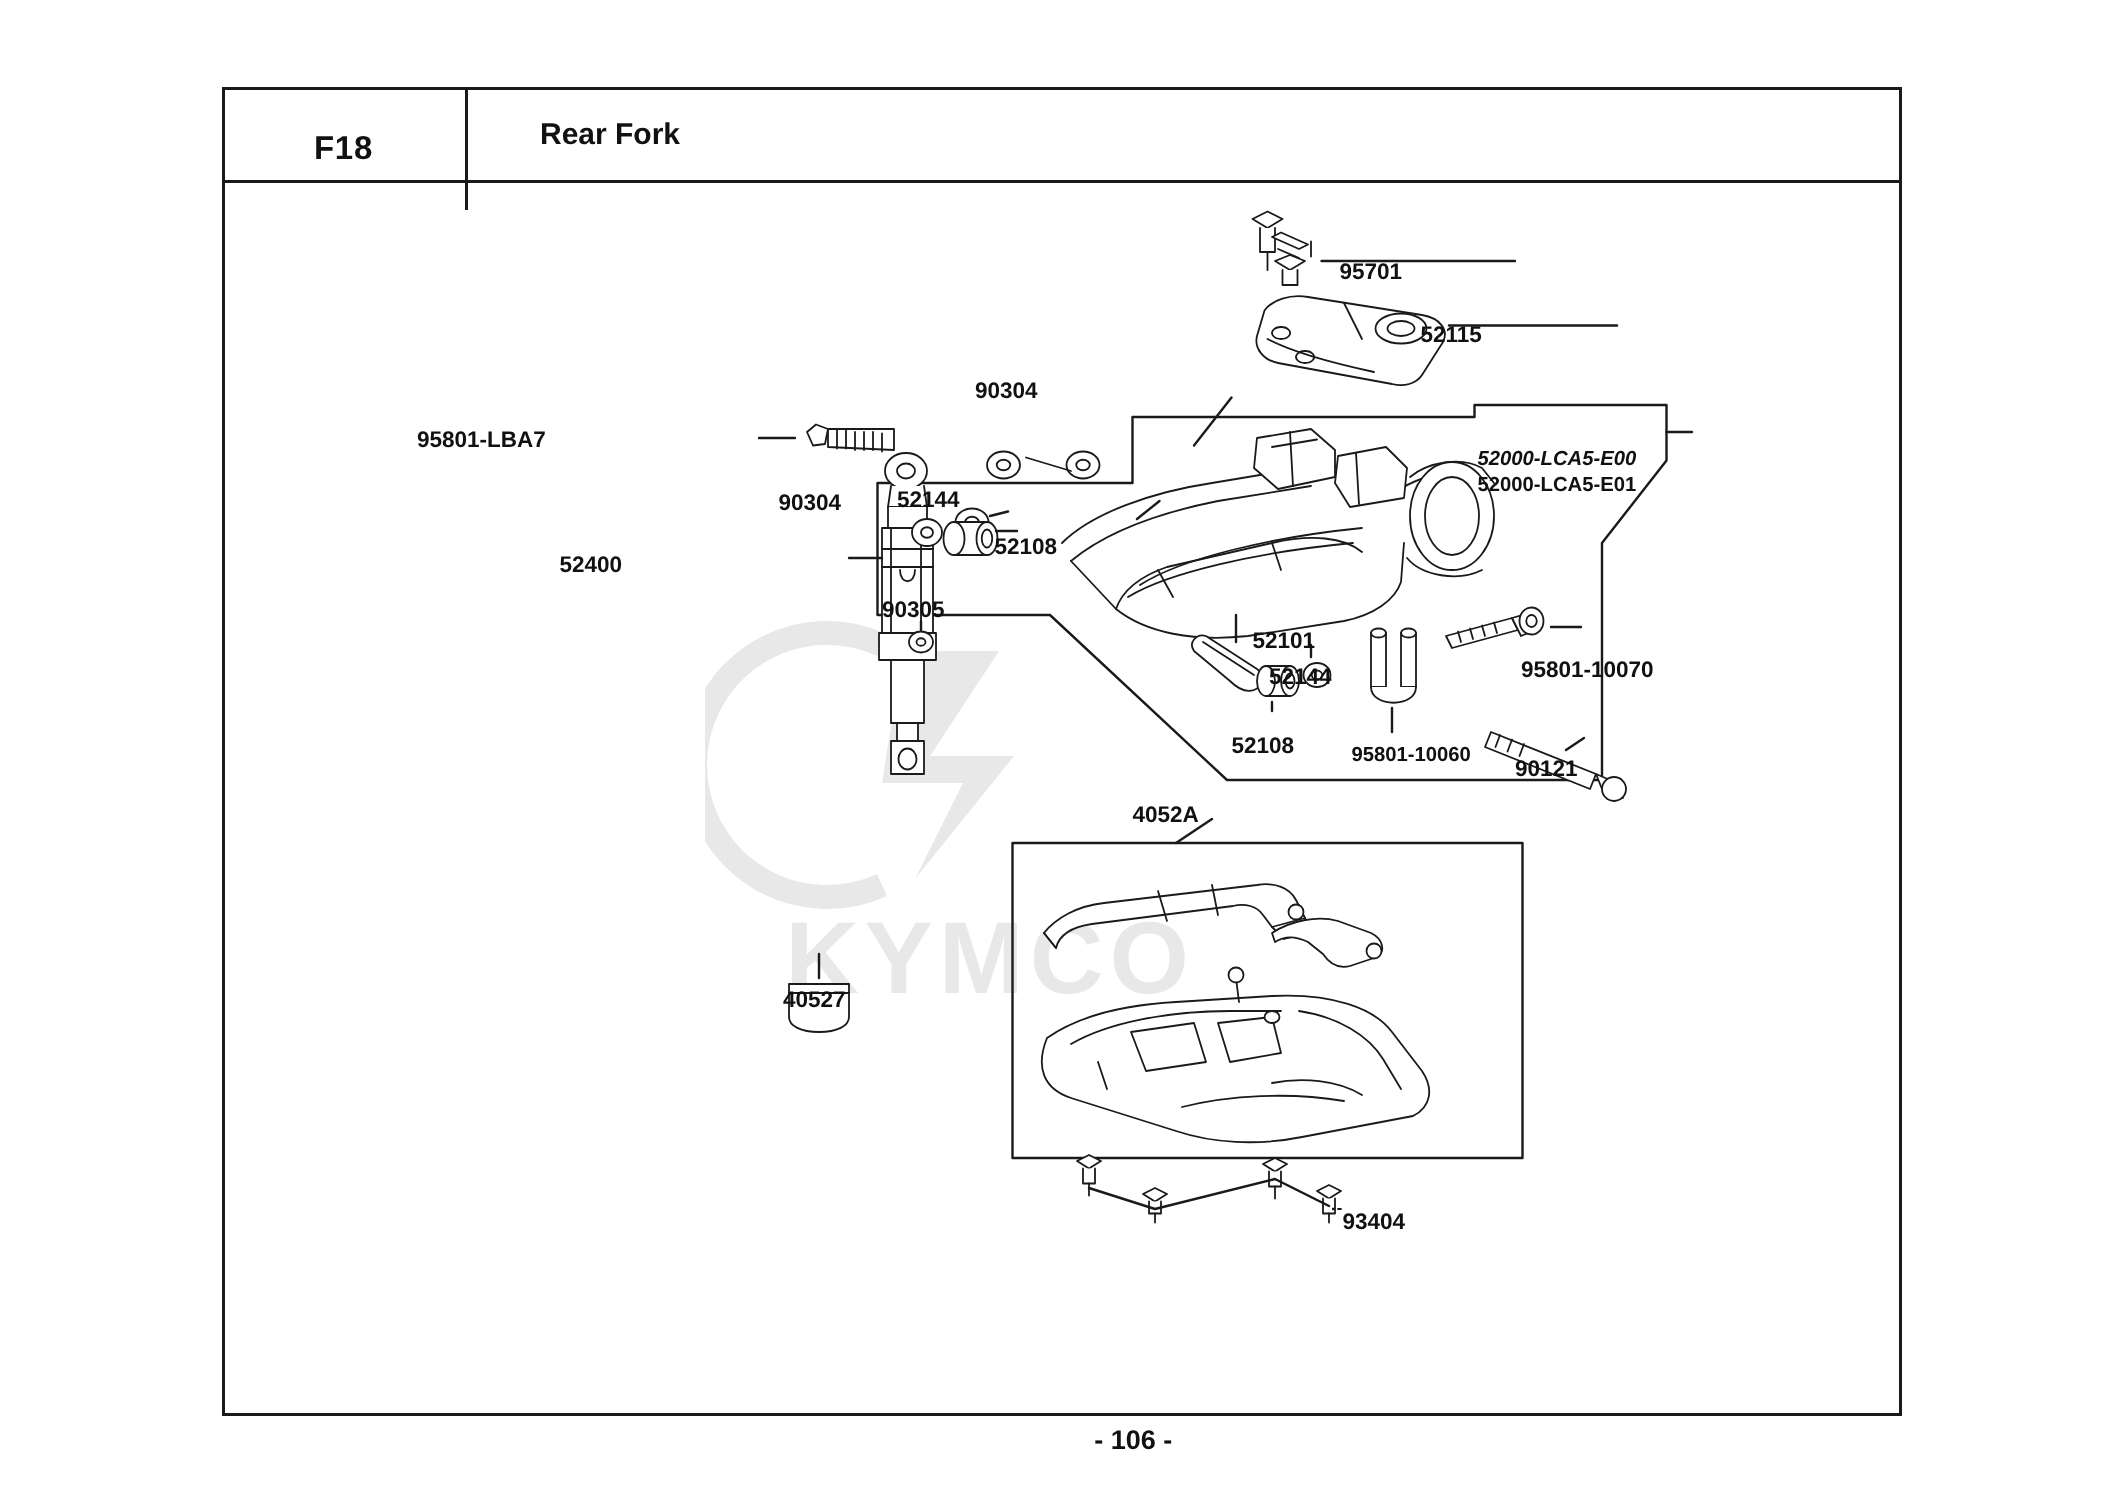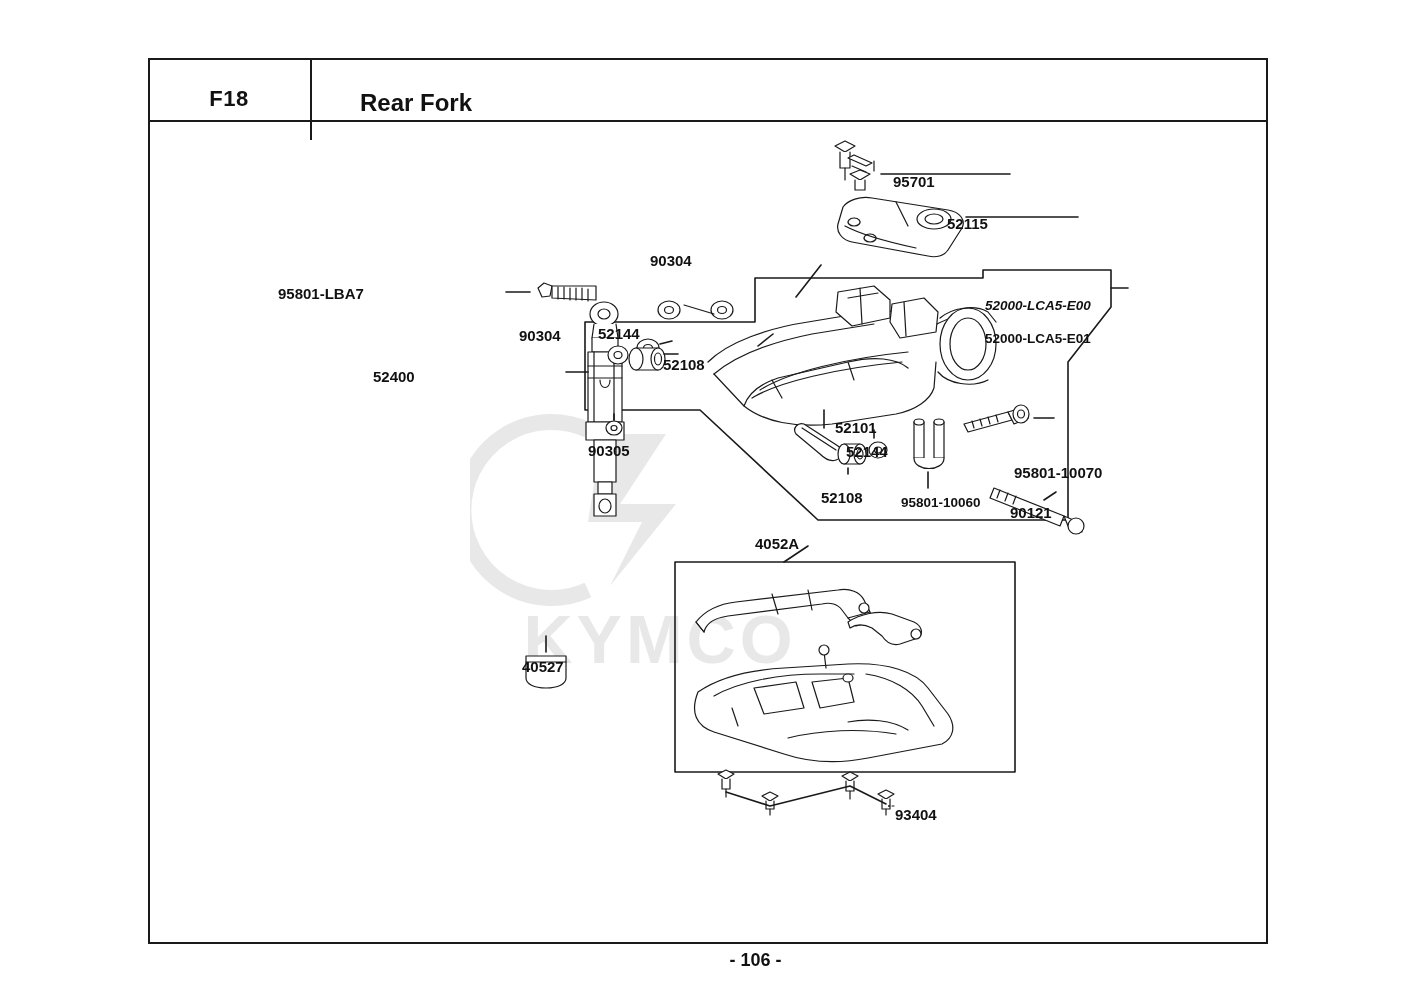--- a/index.html
+++ b/index.html
@@ -57,25 +57,25 @@
   }
   .header-code {
     font-size: 22px;
     font-weight: bold;
     color: #111;
     letter-spacing: .5px;
   }
   .header-title {
     position: absolute;
     left: 360px;
-    top: 71px;
+    top: 58px;
     height: 64px;
     display: flex;
     align-items: center;
-    font-size: 24px;
+    font-size: 20px;
     font-weight: bold;
     color: #111;
   }
 
   
   .page-number {
     position: absolute;
     left: 0;
     top: 950px;
     width: 1415px;
@@ -394,30 +394,30 @@
       <g stroke="#1a1a1a" fill="none" stroke-width="1.6">
         <path d="M742 684 L 740 684"></path>
       </g>
     </svg>
   </div>
 
   <div class="lbl" style="left:881px; top:173px;margin-left:12px;">95701</div>
   <div class="lbl" style="left:947px; top:215px;">52115</div>
   <div class="lbl" style="left:650px; top:252px;">90304</div>
   <div class="lbl small" style="left:985px; top:298px;font-style:italic;">52000-LCA5-E00</div>
-  <div class="lbl small" style="left:985px; top:315px;margin-top:16px;">52000-LCA5-E01</div>
+  <div class="lbl small" style="left:985px; top:315px;">52000-LCA5-E01</div>
   <div class="lbl" style="left:278px; top:285px;">95801-LBA7</div>
   <div class="lbl" style="left:519px; top:327px;">90304</div>
   <div class="lbl" style="left:598px; top:325px;">52144</div>
   <div class="lbl" style="left:663px; top:356px;">52108</div>
   <div class="lbl" style="left:373px; top:368px;">52400</div>
-  <div class="lbl" style="left:588px; top:398px;margin-top:44px;">90305</div>
+  <div class="lbl" style="left:588px; top:398px;">90305</div>
   <div class="lbl" style="left:803px; top:419px;padding-left:32px;">52101</div>
   <div class="lbl" style="left:846px; top:443px;">52144</div>
-  <div class="lbl" style="left:1014px; top:438px;margin-top:26px;">95801-10070</div>
+  <div class="lbl" style="left:1014px; top:438px;">95801-10070</div>
   <div class="lbl" style="left:821px; top:489px;">52108</div>
   <div class="lbl small" style="left:901px; top:495px;">95801-10060</div>
   <div class="lbl" style="left:1010px; top:504px;text-align:center;">90121</div>
   <div class="lbl" style="left:755px; top:535px;">4052A</div>
   <div class="lbl" style="left:522px; top:658px;">40527</div>
   <div class="lbl" style="left:895px; top:806px;">93404</div>
 
   <div class="page-number">- 106 -</div>
 
 </div>

